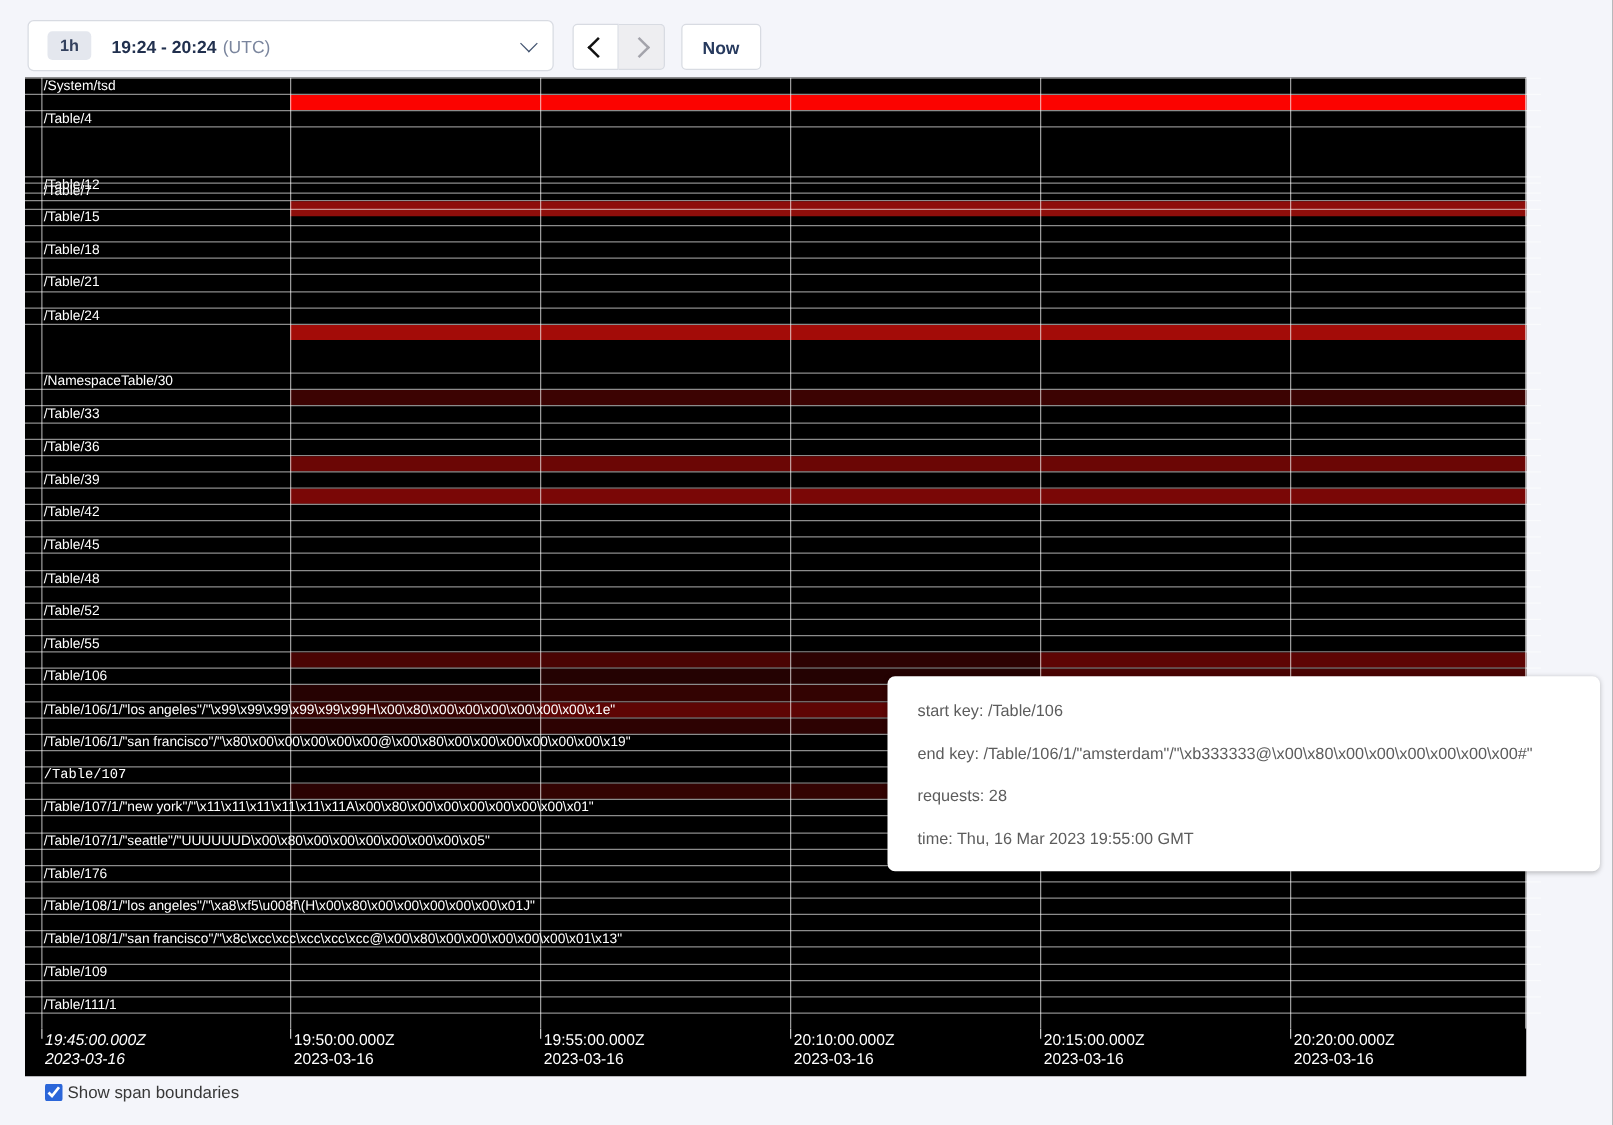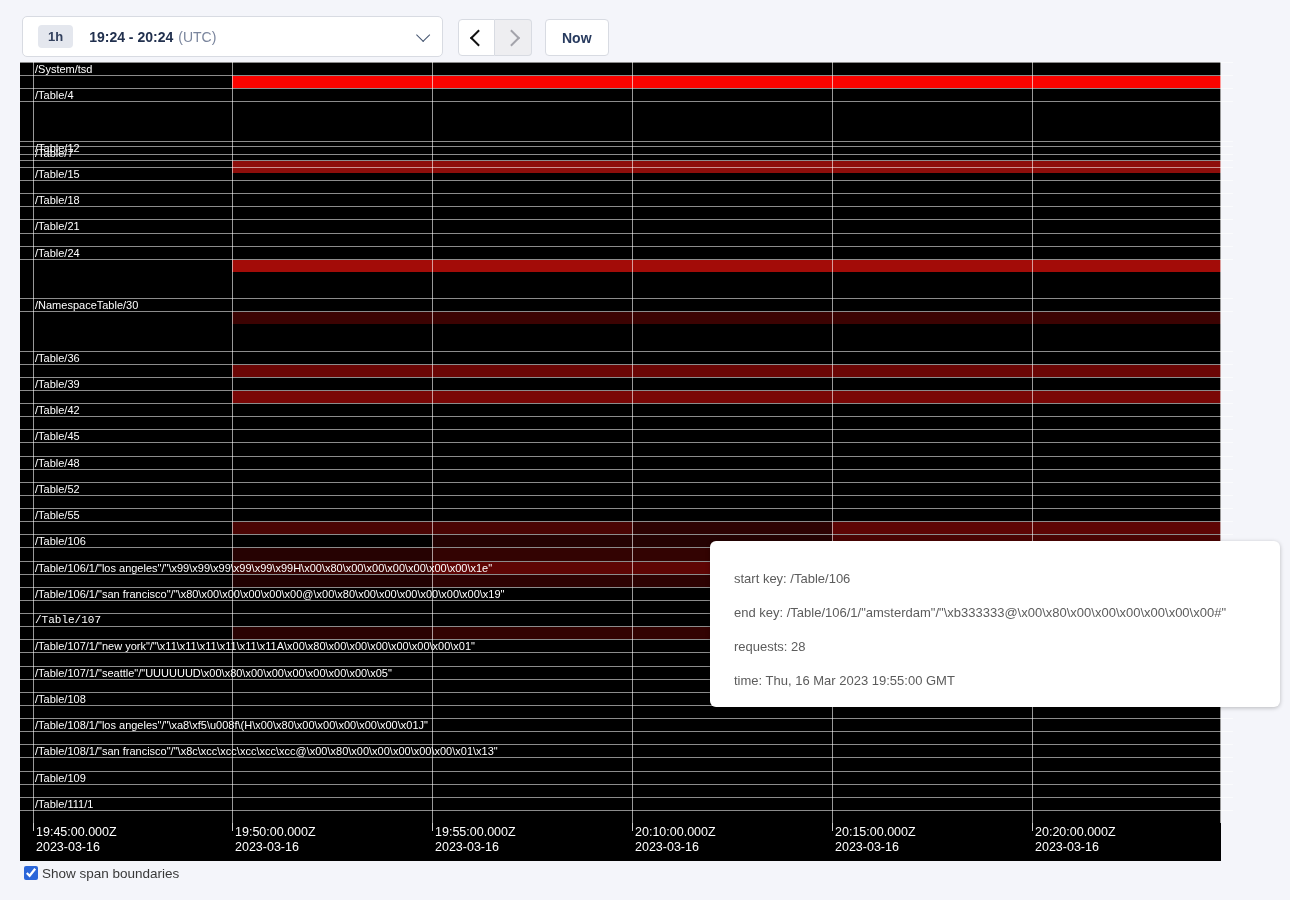--- a/index.html
+++ b/index.html
@@ -36,25 +36,25 @@
   .cell{position:absolute;top:0;bottom:0;}
   .row-label{position:absolute;left:15px;top:1px;color:#fff;font-size:11px;line-height:12px;
     white-space:nowrap;z-index:3;}
   .vline{position:absolute;top:0;width:1px;height:761px;background:rgba(255,255,255,0.6);z-index:2;}
   .tick{position:absolute;top:761px;width:1px;height:8px;background:rgba(255,255,255,0.8);}
   .axis-label{position:absolute;top:763px;color:#fff;font-size:12.5px;line-height:15px;white-space:nowrap;}
 
   
   .tooltip{left:710px;top:541px;width:570px;box-sizing:border-box;background:#fff;border-radius:6px;
     box-shadow:0 1px 4px rgba(0,0,0,0.25);padding:17px 24px 16px 24px;z-index:10;}
-  .tooltip div{color:#5c5c5c;font-size:13px;line-height:16px;margin:13px 0 18px 0;white-space:nowrap;}
+  .tooltip div{color:#5c5c5c;font-size:13px;line-height:16px;margin:3px 0 18px 0;white-space:nowrap;}
   .tooltip div:last-child{margin-bottom:2px;}
 
   
-  .footer{left:24px;top:866px;display:flex;}
+  .footer{left:36px;top:866px;display:flex;align-items:center;}
   .footer input{width:14px;height:14px;margin:0 4px 0 0;accent-color:#2b66d9;}
   .footer label{font-size:13.5px;color:#383838;}
 </style>
 </head>
 <body>
 
 <div class="abs range-select">
   <span class="range-badge">1h</span>
   <span class="range-text">19:24 - 20:24</span>
   <span class="range-suffix">(UTC)</span>
@@ -138,20 +138,25 @@
         <div class="span-row" style="top: 0px; height: 13.1207px;"></div>
         <div class="span-row" style="top: 13.1207px; height: 13.1207px;">
           <div class="cell" style="left: 212px; width: 200px; background: rgb(60, 3, 2);"></div>
           <div class="cell" style="left: 412px; width: 200px; background: rgb(60, 3, 2);"></div>
           <div class="cell" style="left: 612px; width: 200px; background: rgb(60, 3, 2);"></div>
           <div class="cell" style="left: 812px; width: 200px; background: rgb(60, 3, 2);"></div>
           <div class="cell" style="left: 1012px; width: 189px; background: rgb(60, 3, 2);"></div>
         </div>
         <span class="row-label">/NamespaceTable/30</span>
       </div>
+      <div class="band" style="top: 262.414px; height: 26.2414px;">
+        <div class="span-row" style="top: 0px; height: 13.1207px;"></div>
+        <div class="span-row" style="top: 13.1207px; height: 13.1207px;"></div>
+        <span class="row-label">/Table/33</span>
+      </div>
       <div class="band" style="top: 288.655px; height: 26.2414px;">
         <div class="span-row" style="top: 0px; height: 13.1207px;"></div>
         <div class="span-row" style="top: 13.1207px; height: 13.1207px;">
           <div class="cell" style="left: 212px; width: 200px; background: rgb(107, 6, 5);"></div>
           <div class="cell" style="left: 412px; width: 200px; background: rgb(107, 6, 5);"></div>
           <div class="cell" style="left: 612px; width: 200px; background: rgb(107, 6, 5);"></div>
           <div class="cell" style="left: 812px; width: 200px; background: rgb(107, 6, 5);"></div>
           <div class="cell" style="left: 1012px; width: 189px; background: rgb(107, 6, 5);"></div>
         </div>
         <span class="row-label">/Table/36</span>
@@ -251,21 +256,21 @@
         <span class="row-label">/Table/107/1/"new york"/"\x11\x11\x11\x11\x11\x11A\x00\x80\x00\x00\x00\x00\x00\x00\x01"</span>
       </div>
       <div class="band" style="top: 603.552px; height: 26.2414px;">
         <div class="span-row" style="top: 0px; height: 13.1207px;"></div>
         <div class="span-row" style="top: 13.1207px; height: 13.1207px;"></div>
         <span class="row-label">/Table/107/1/"seattle"/"UUUUUUD\x00\x80\x00\x00\x00\x00\x00\x00\x05"</span>
       </div>
       <div class="band" style="top: 629.793px; height: 26.2414px;">
         <div class="span-row" style="top: 0px; height: 13.1207px;"></div>
         <div class="span-row" style="top: 13.1207px; height: 13.1207px;"></div>
-        <span class="row-label">/Table/108</span>
+        <span class="row-label">/Table/176</span>
       </div>
       <div class="band" style="top: 656.034px; height: 26.2414px;">
         <div class="span-row" style="top: 0px; height: 13.1207px;"></div>
         <div class="span-row" style="top: 13.1207px; height: 13.1207px;"></div>
         <span class="row-label">/Table/108/1/"los angeles"/"\xa8\xf5\u008f\(H\x00\x80\x00\x00\x00\x00\x00\x01J"</span>
       </div>
       <div class="band" style="top: 682.276px; height: 26.2414px;">
         <div class="span-row" style="top: 0px; height: 13.1207px;"></div>
         <div class="span-row" style="top: 13.1207px; height: 13.1207px;"></div>
         <span class="row-label">/Table/108/1/"san francisco"/"\x8c\xcc\xcc\xcc\xcc\xcc@\x00\x80\x00\x00\x00\x00\x00\x01\x13"</span>
@@ -283,21 +288,21 @@
       <div class="vline" style="left: 13px;"></div>
       <div class="vline" style="left: 212px;"></div>
       <div class="vline" style="left: 412px;"></div>
       <div class="vline" style="left: 612px;"></div>
       <div class="vline" style="left: 812px;"></div>
       <div class="vline" style="left: 1012px;"></div>
       <div class="vline" style="left: 1200px;"></div>
     </div>
   <div id="axis-layer">
       <div class="tick" style="left: 13px;"></div>
-      <div class="axis-label" style="left: 16px;">19:45:00.000Z<div>2023-03-16</div></div>
+      <div class="axis-label" style="left: 16px; font-style: italic;">19:45:00.000Z<div>2023-03-16</div></div>
       <div class="tick" style="left: 212px;"></div>
       <div class="axis-label" style="left: 215px;">19:50:00.000Z<div>2023-03-16</div></div>
       <div class="tick" style="left: 412px;"></div>
       <div class="axis-label" style="left: 415px;">19:55:00.000Z<div>2023-03-16</div></div>
       <div class="tick" style="left: 612px;"></div>
       <div class="axis-label" style="left: 615px;">20:10:00.000Z<div>2023-03-16</div></div>
       <div class="tick" style="left: 812px;"></div>
       <div class="axis-label" style="left: 815px;">20:15:00.000Z<div>2023-03-16</div></div>
       <div class="tick" style="left: 1012px;"></div>
       <div class="axis-label" style="left: 1015px;">20:20:00.000Z<div>2023-03-16</div></div>

